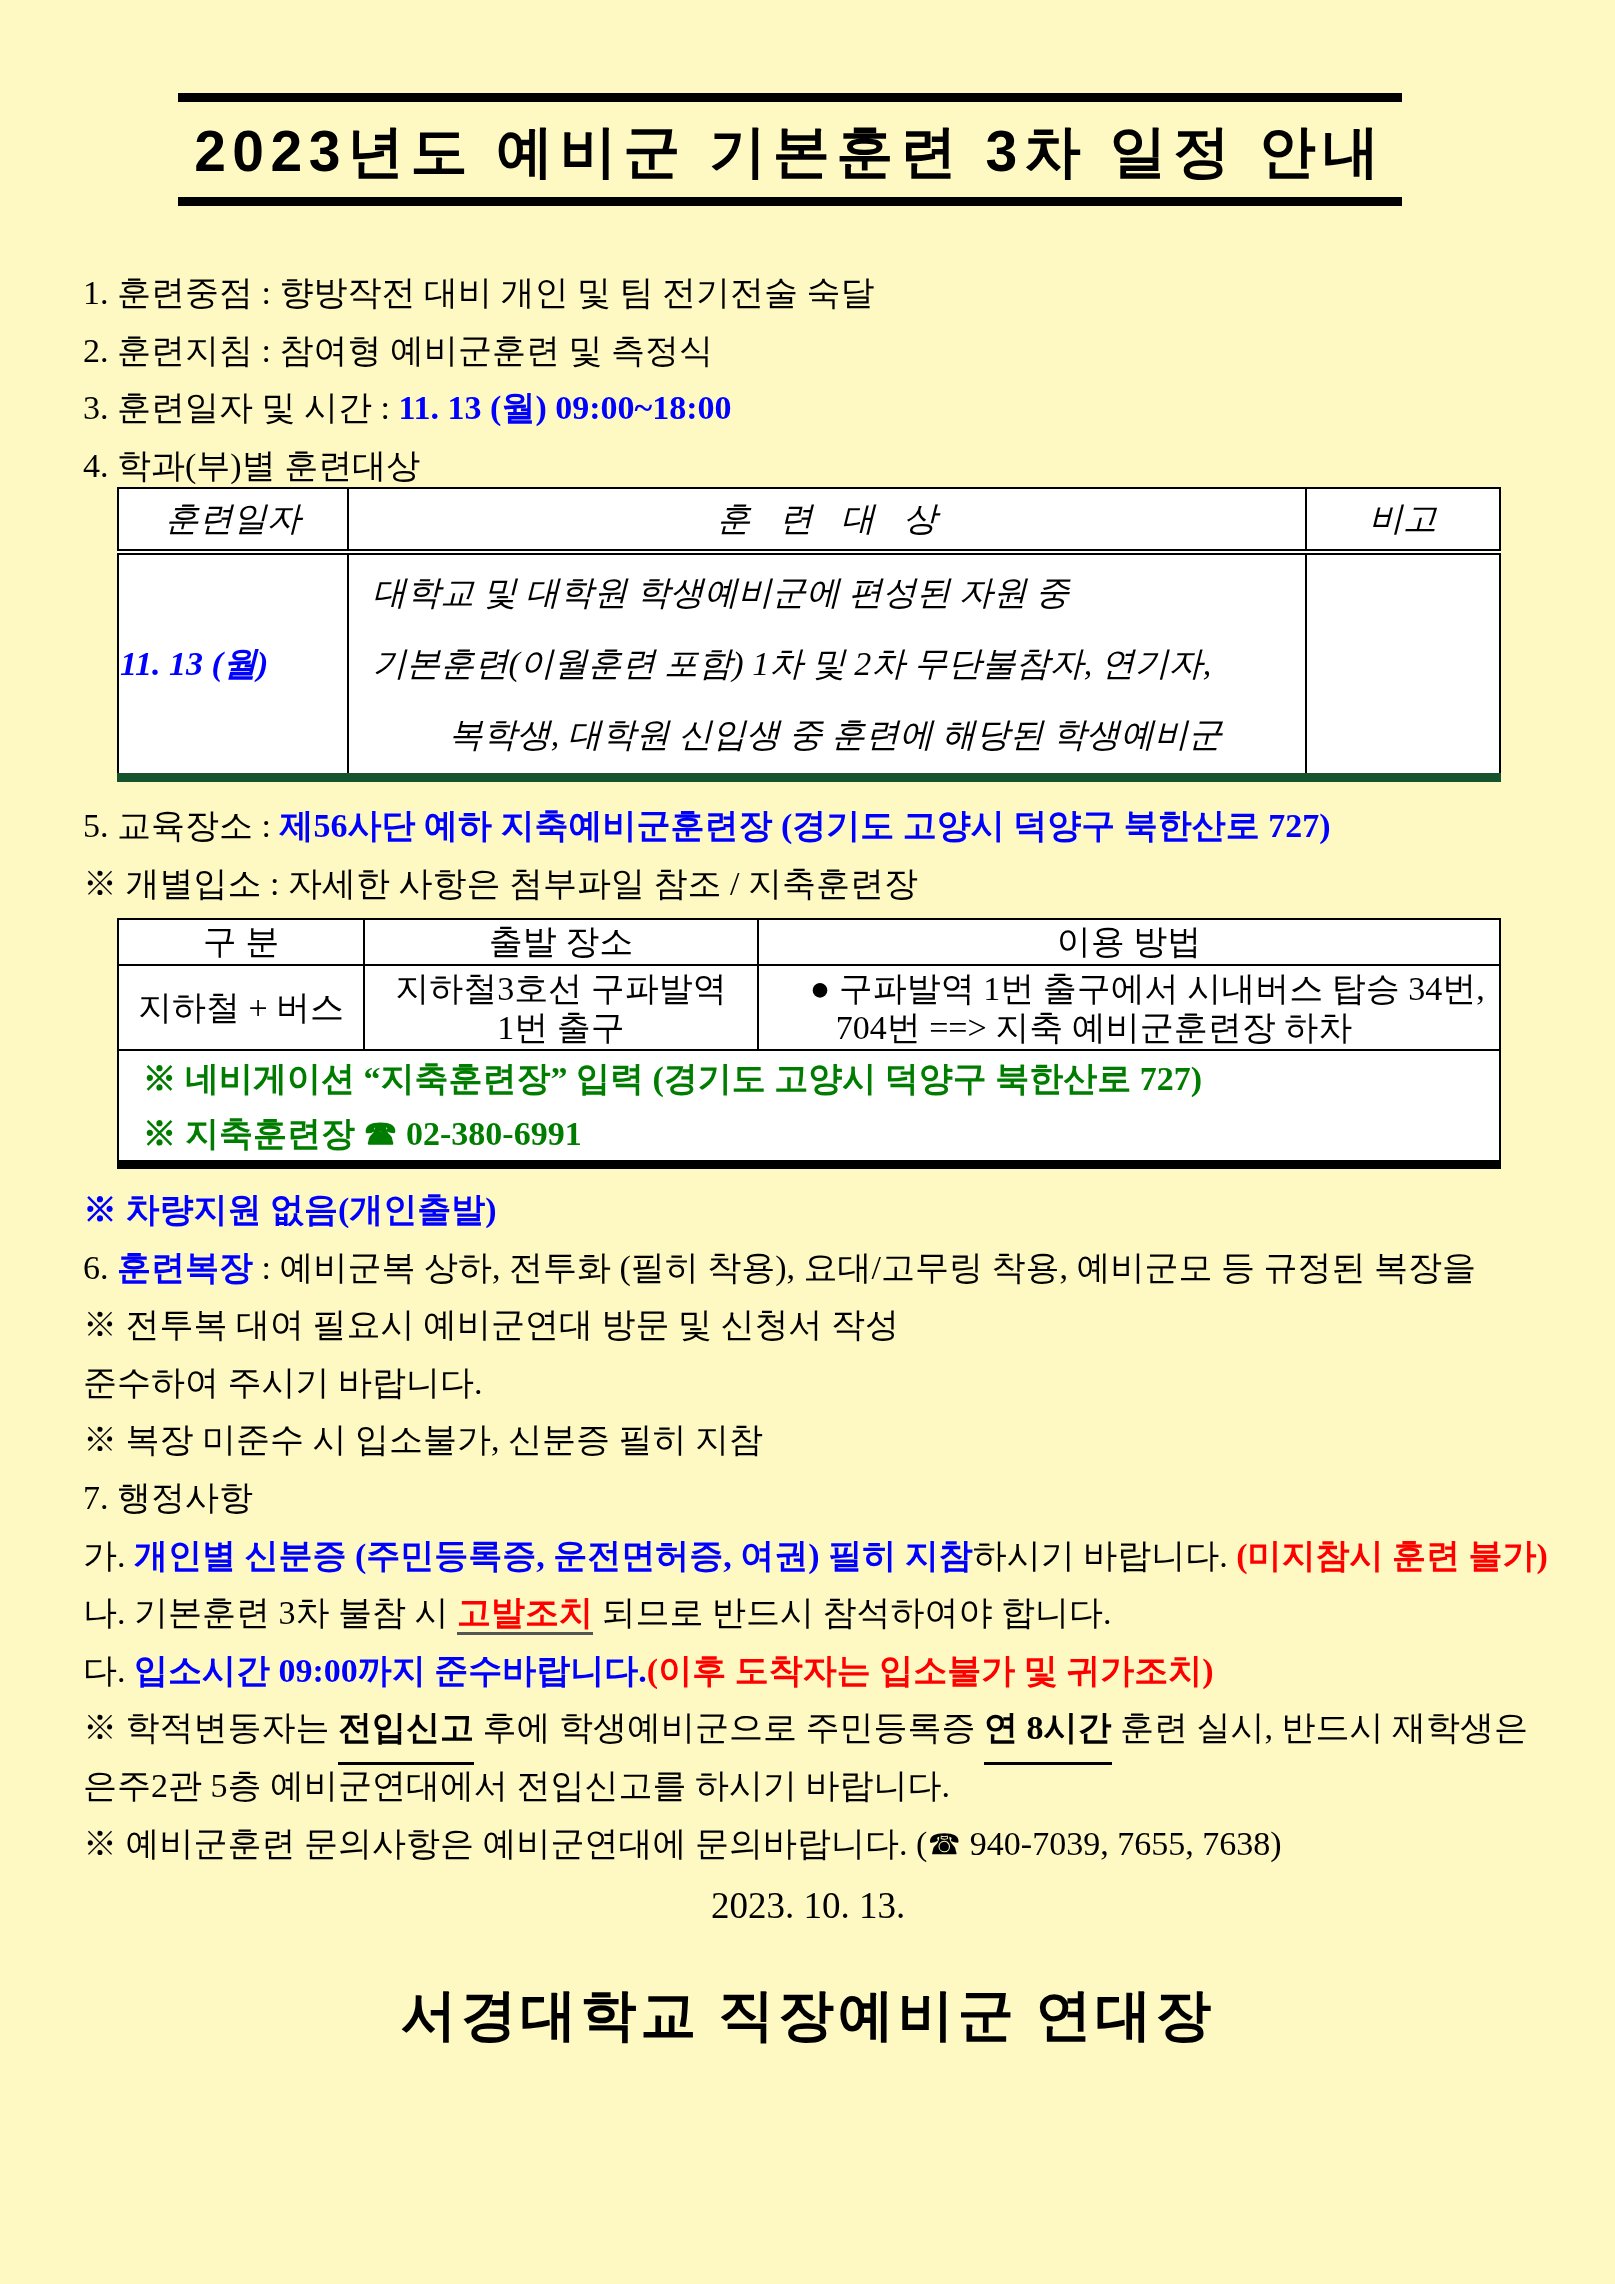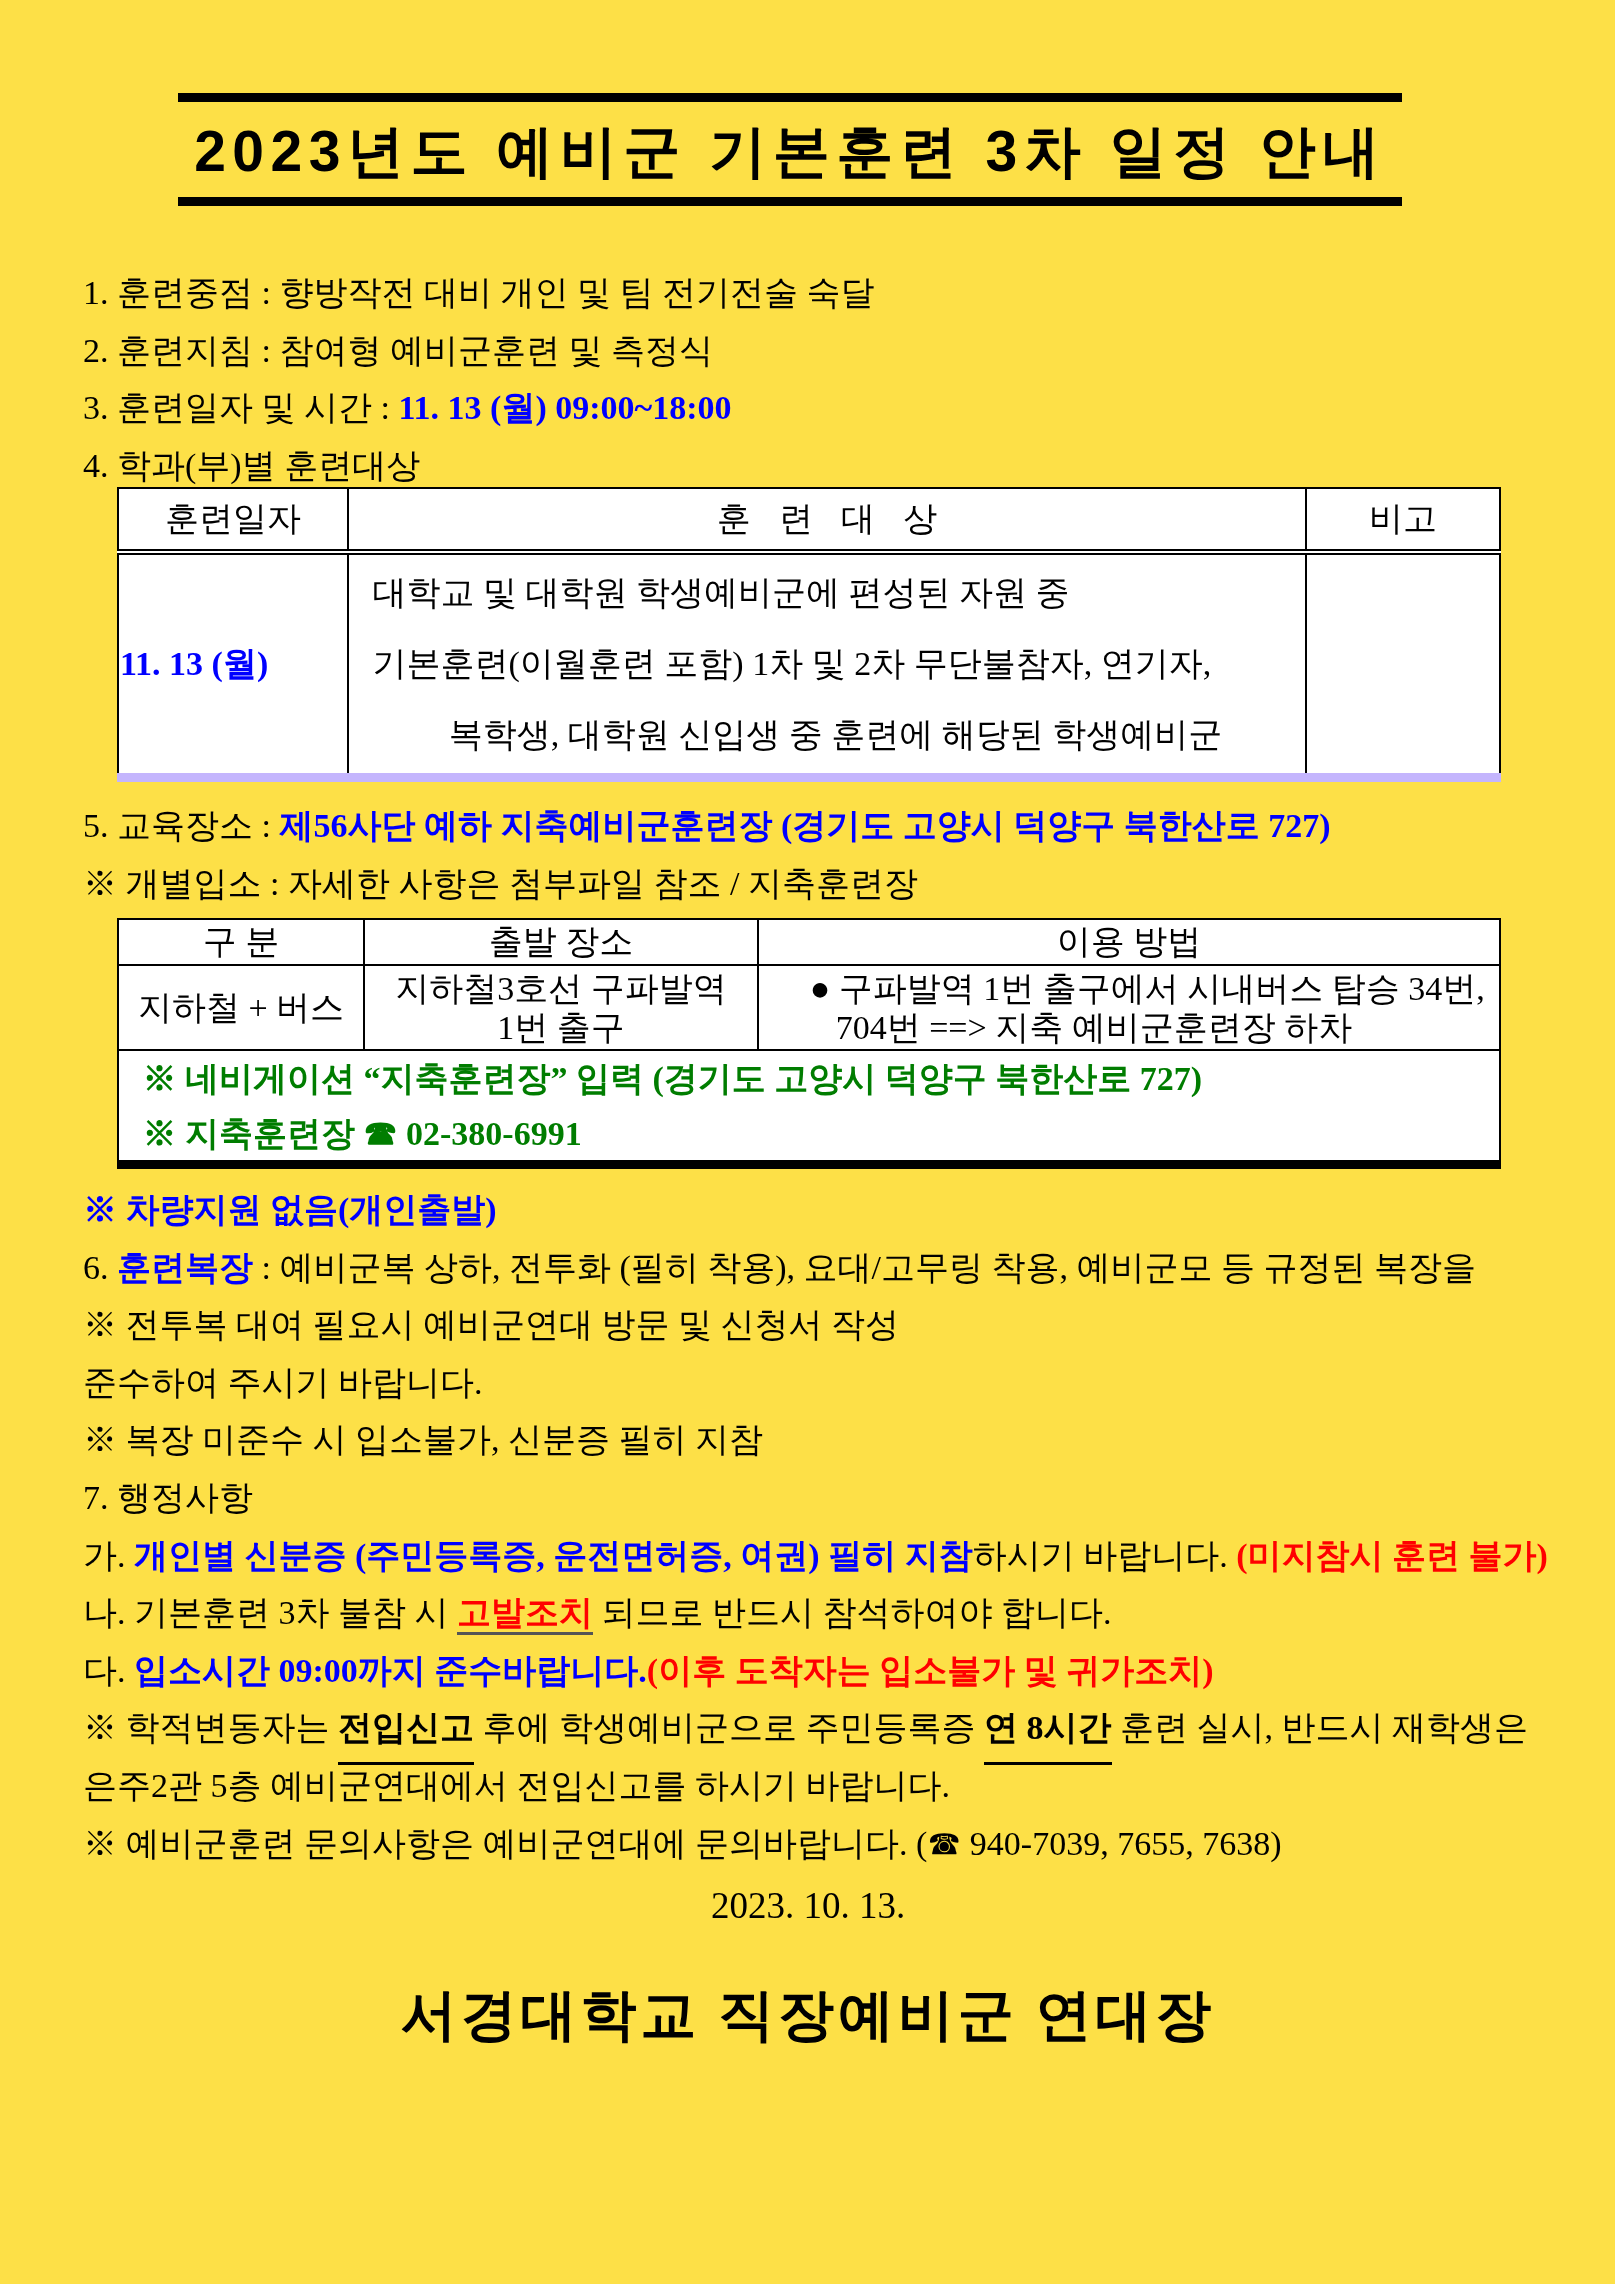--- a/index.html
+++ b/index.html
@@ -1,17 +1,17 @@
 <!DOCTYPE html>
 <html style="font-size:10.4px"><head>
 <meta charset="utf-8">
 <style>
   html,body{margin:0;padding:0;background:#fff;}
   body{width:1616px;height:2284px;font-family:"Liberation Serif", serif;color:#000;}
-  .page{position:relative;width:1616px;height:2284px;overflow:hidden;background:#fde047;}
+  .page{position:relative;width:1616px;height:2284px;overflow:hidden;background:#fef9c3;}
 
   .title-block{margin:93px 214px 0 178px;border-top:9px solid #000;border-bottom:9px solid #000;
     text-align:center;padding:17px 0 13px;}
   .title-block h1{margin:0;font-family:"Liberation Sans", sans-serif;font-weight:bold;
     font-size:57px;line-height:65px;letter-spacing:6.5px;}
 
   p.line{margin:0 0 15.6px 83px;font-size:34px;line-height:42px;white-space:nowrap;}
   p.first{margin-top:66px;}
   p.no-gap{margin-bottom:0;}
   .indent1{margin-left:124px;}
@@ -23,21 +23,21 @@
   .green{color:#007d00;}
   .bold{font-weight:bold;}
   .u-black{border-bottom:3.9px solid #000;padding-bottom:16px;font-weight:bold;}
   .u-gray{border-bottom:3.9px solid #555;padding-bottom:1.3px;}
 
   table{border-collapse:collapse;table-layout:fixed;width:1382px;margin-left:117px;
     font-size:34px;background:#fff;}
   th,td{border:2.6px solid #000;vertical-align:middle;}
   th{font-weight:normal;text-align:center;}
 
-  .table1{margin-top:0;border-bottom:9px solid #c4b5fd;}
+  .table1{margin-top:0;border-bottom:9px solid #14532d;font-style:italic;}
   .table1 th{padding:9px 0;word-spacing:19.6px;line-height:42px;}
   .table1 thead th{border-bottom:6.5px double #000;}
   .table1 .date-cell{text-align:left;}
   .table1 .target-cell{padding:17px 6.5px 17px 23.5px;}
   .table1 .target-cell div{line-height:42px;margin:0 0 29px 0;white-space:nowrap;}
   .table1 .target-cell div:last-child{margin-bottom:0;text-align:center;}
 
   .table2{margin-top:13px;border-bottom:9px solid #000;}
   .table2 th{padding:2.6px 0;line-height:39px;}
   .table2 td{padding:2.6px 0;}

